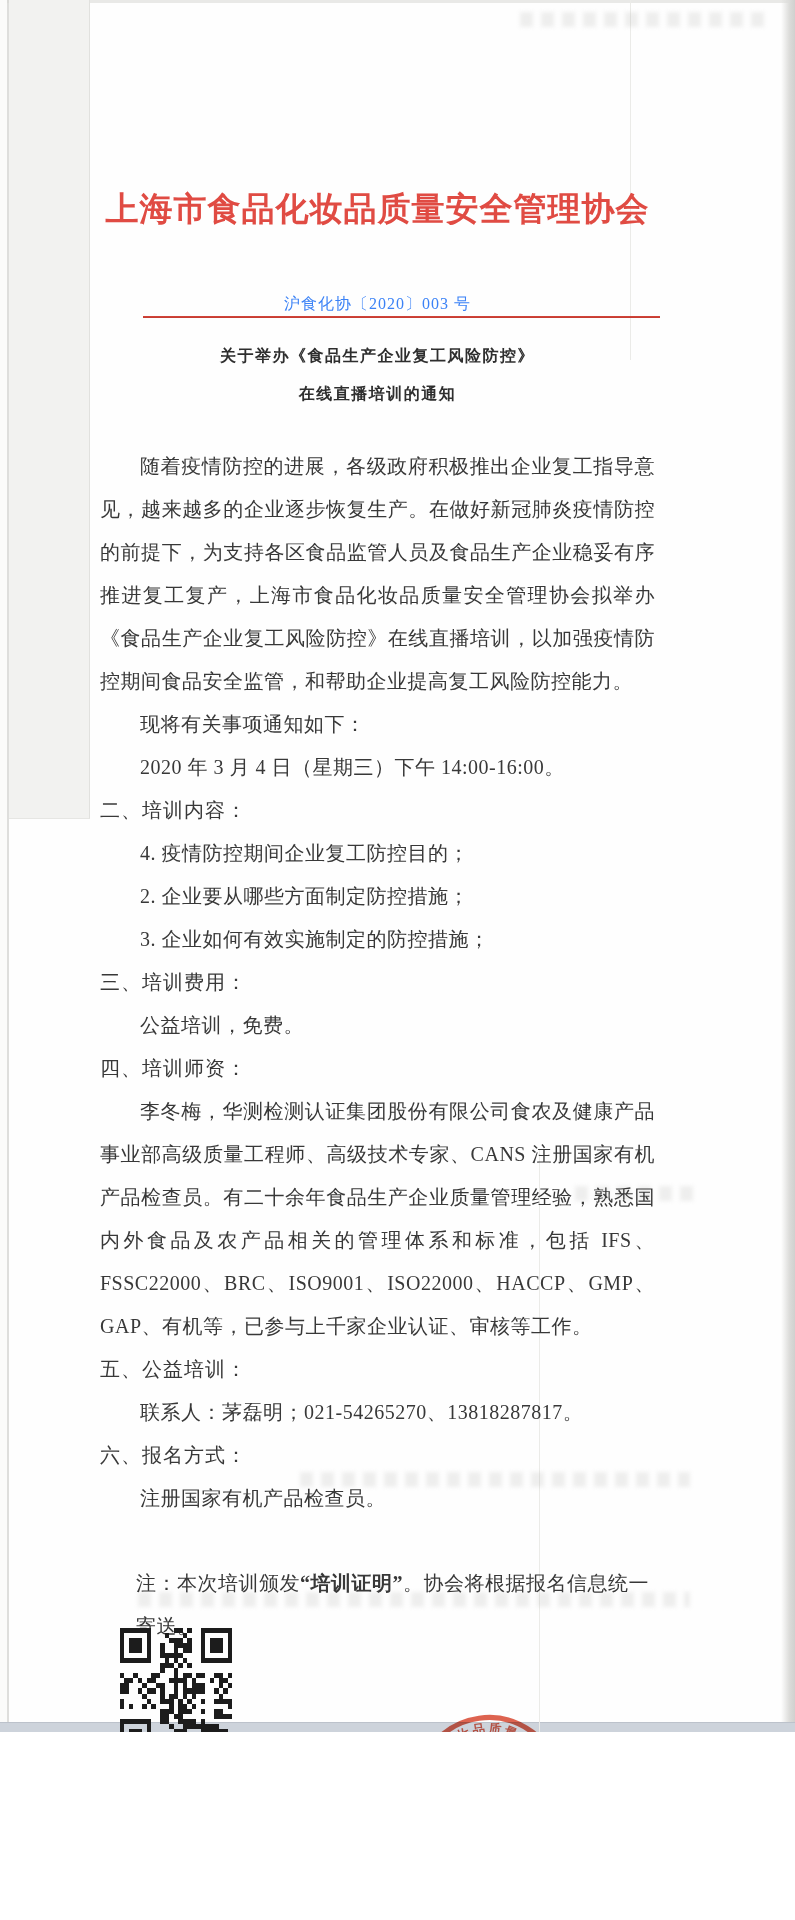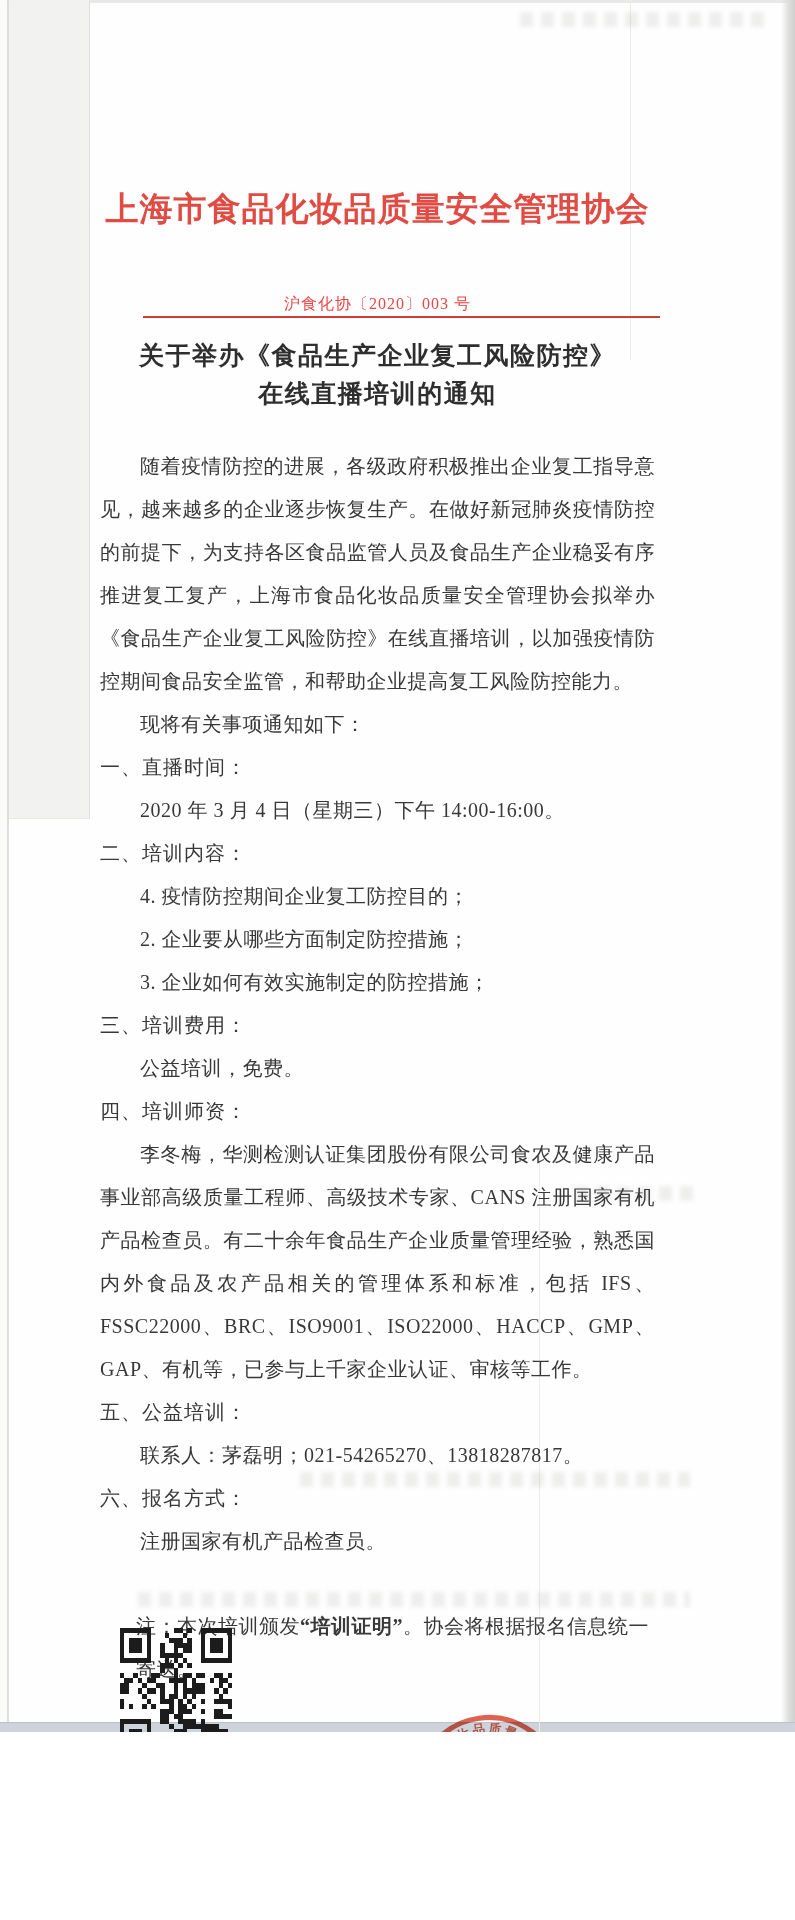--- a/index.html
+++ b/index.html
@@ -25,24 +25,24 @@
   .ghost-b{left:575px;top:1186px;width:118px;}
   .ghost-c{left:300px;top:1472px;width:390px;}
   .ghost-d{left:138px;top:1592px;width:552px;}
 
   
   .content{position:absolute;left:100px;top:0;width:555px;color:#3a3a3a;}
   .org-title{margin-top:188px;text-align:center;
     font-family:"DejaVu Sans","Liberation Sans",sans-serif;font-weight:bold;
     font-size:33px;line-height:42px;letter-spacing:1px;color:#e04b43;white-space:nowrap;}
   .doc-number{margin-top:64px;text-align:center;font-size:16px;line-height:20px;
-    color:#ef4444;letter-spacing:1px;}
+    color:#3b82f6;letter-spacing:1px;}
   .red-rule{margin-top:2px;margin-left:43px;width:517px;height:2px;
     background:linear-gradient(180deg,#d6453a,#c03a31);}
-  .doc-title{margin-top:19px;text-align:center;font-weight:bold;font-size:25px;
+  .doc-title{margin-top:19px;text-align:center;font-weight:bold;font-size:16px;
     line-height:38px;letter-spacing:1.5px;color:#2e2e2e;}
   .body-text{font-size:20px;line-height:43px;letter-spacing:.5px;color:#383838;}
   .para{margin-top:32px;text-align:justify;text-indent:2em;}
   .lead{text-indent:2em;}
   .sec-head{letter-spacing:1px;}
   .sec-line{text-indent:2em;}
   .teacher-para{text-align:justify;text-indent:2em;}
   .note-line{margin-top:42px;margin-left:36px;}
   .note-emph{font-weight:bold;}
 
@@ -82,21 +82,20 @@
 
     <div class="doc-title">
       <div>关于举办《食品生产企业复工风险防控》</div>
       <div>在线直播培训的通知</div>
     </div>
 
     <div class="body-text">
       <div class="para">随着疫情防控的进展，各级政府积极推出企业复工指导意见，越来越多的企业逐步恢复生产。在做好新冠肺炎疫情防控的前提下，为支持各区食品监管人员及食品生产企业稳妥有序推进复工复产，上海市食品化妆品质量安全管理协会拟举办《食品生产企业复工风险防控》在线直播培训，以加强疫情防控期间食品安全监管，和帮助企业提高复工风险防控能力。</div>
       <div class="lead">现将有关事项通知如下：</div>
 
-      <div class="sec-head">一、直播时间：</div>
       <div class="sec-line">2020 年 3 月 4 日（星期三）下午 14:00-16:00。</div>
 
       <div class="sec-head">二、培训内容：</div>
       <div class="sec-line">4. 疫情防控期间企业复工防控目的；</div>
       <div class="sec-line">2. 企业要从哪些方面制定防控措施；</div>
       <div class="sec-line">3. 企业如何有效实施制定的防控措施；</div>
 
       <div class="sec-head">三、培训费用：</div>
       <div class="sec-line">公益培训，免费。</div>
 

